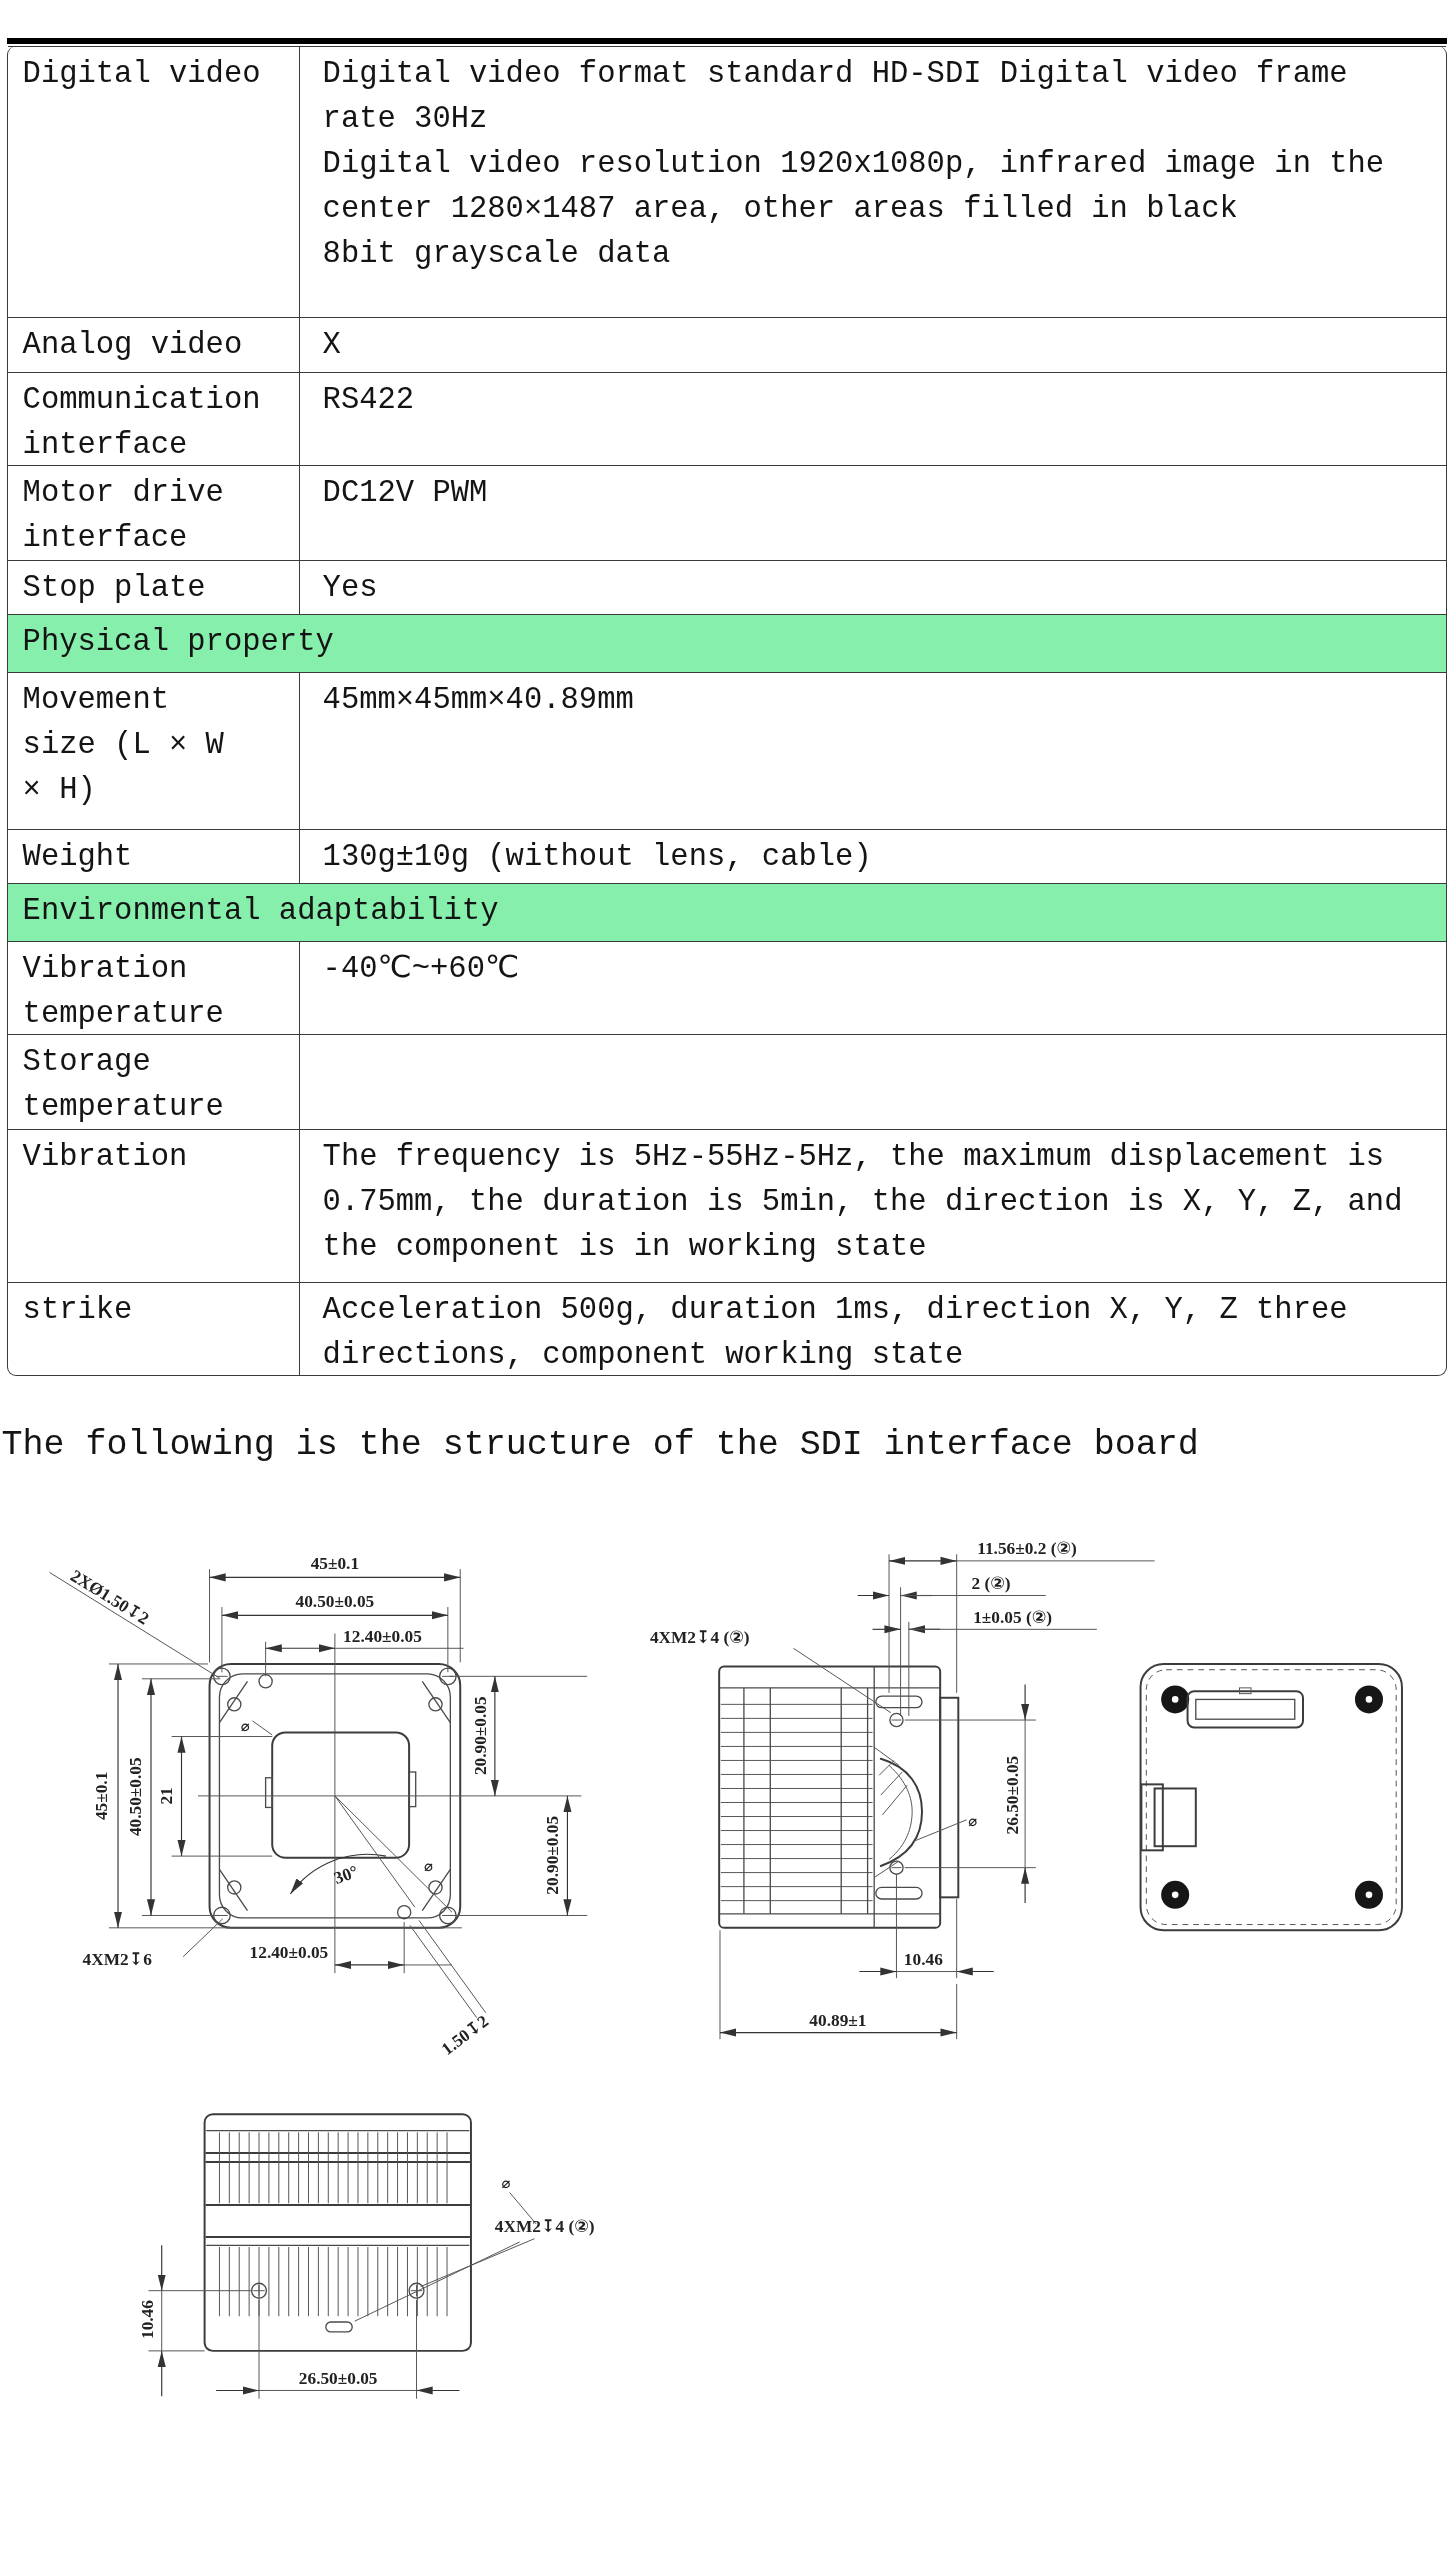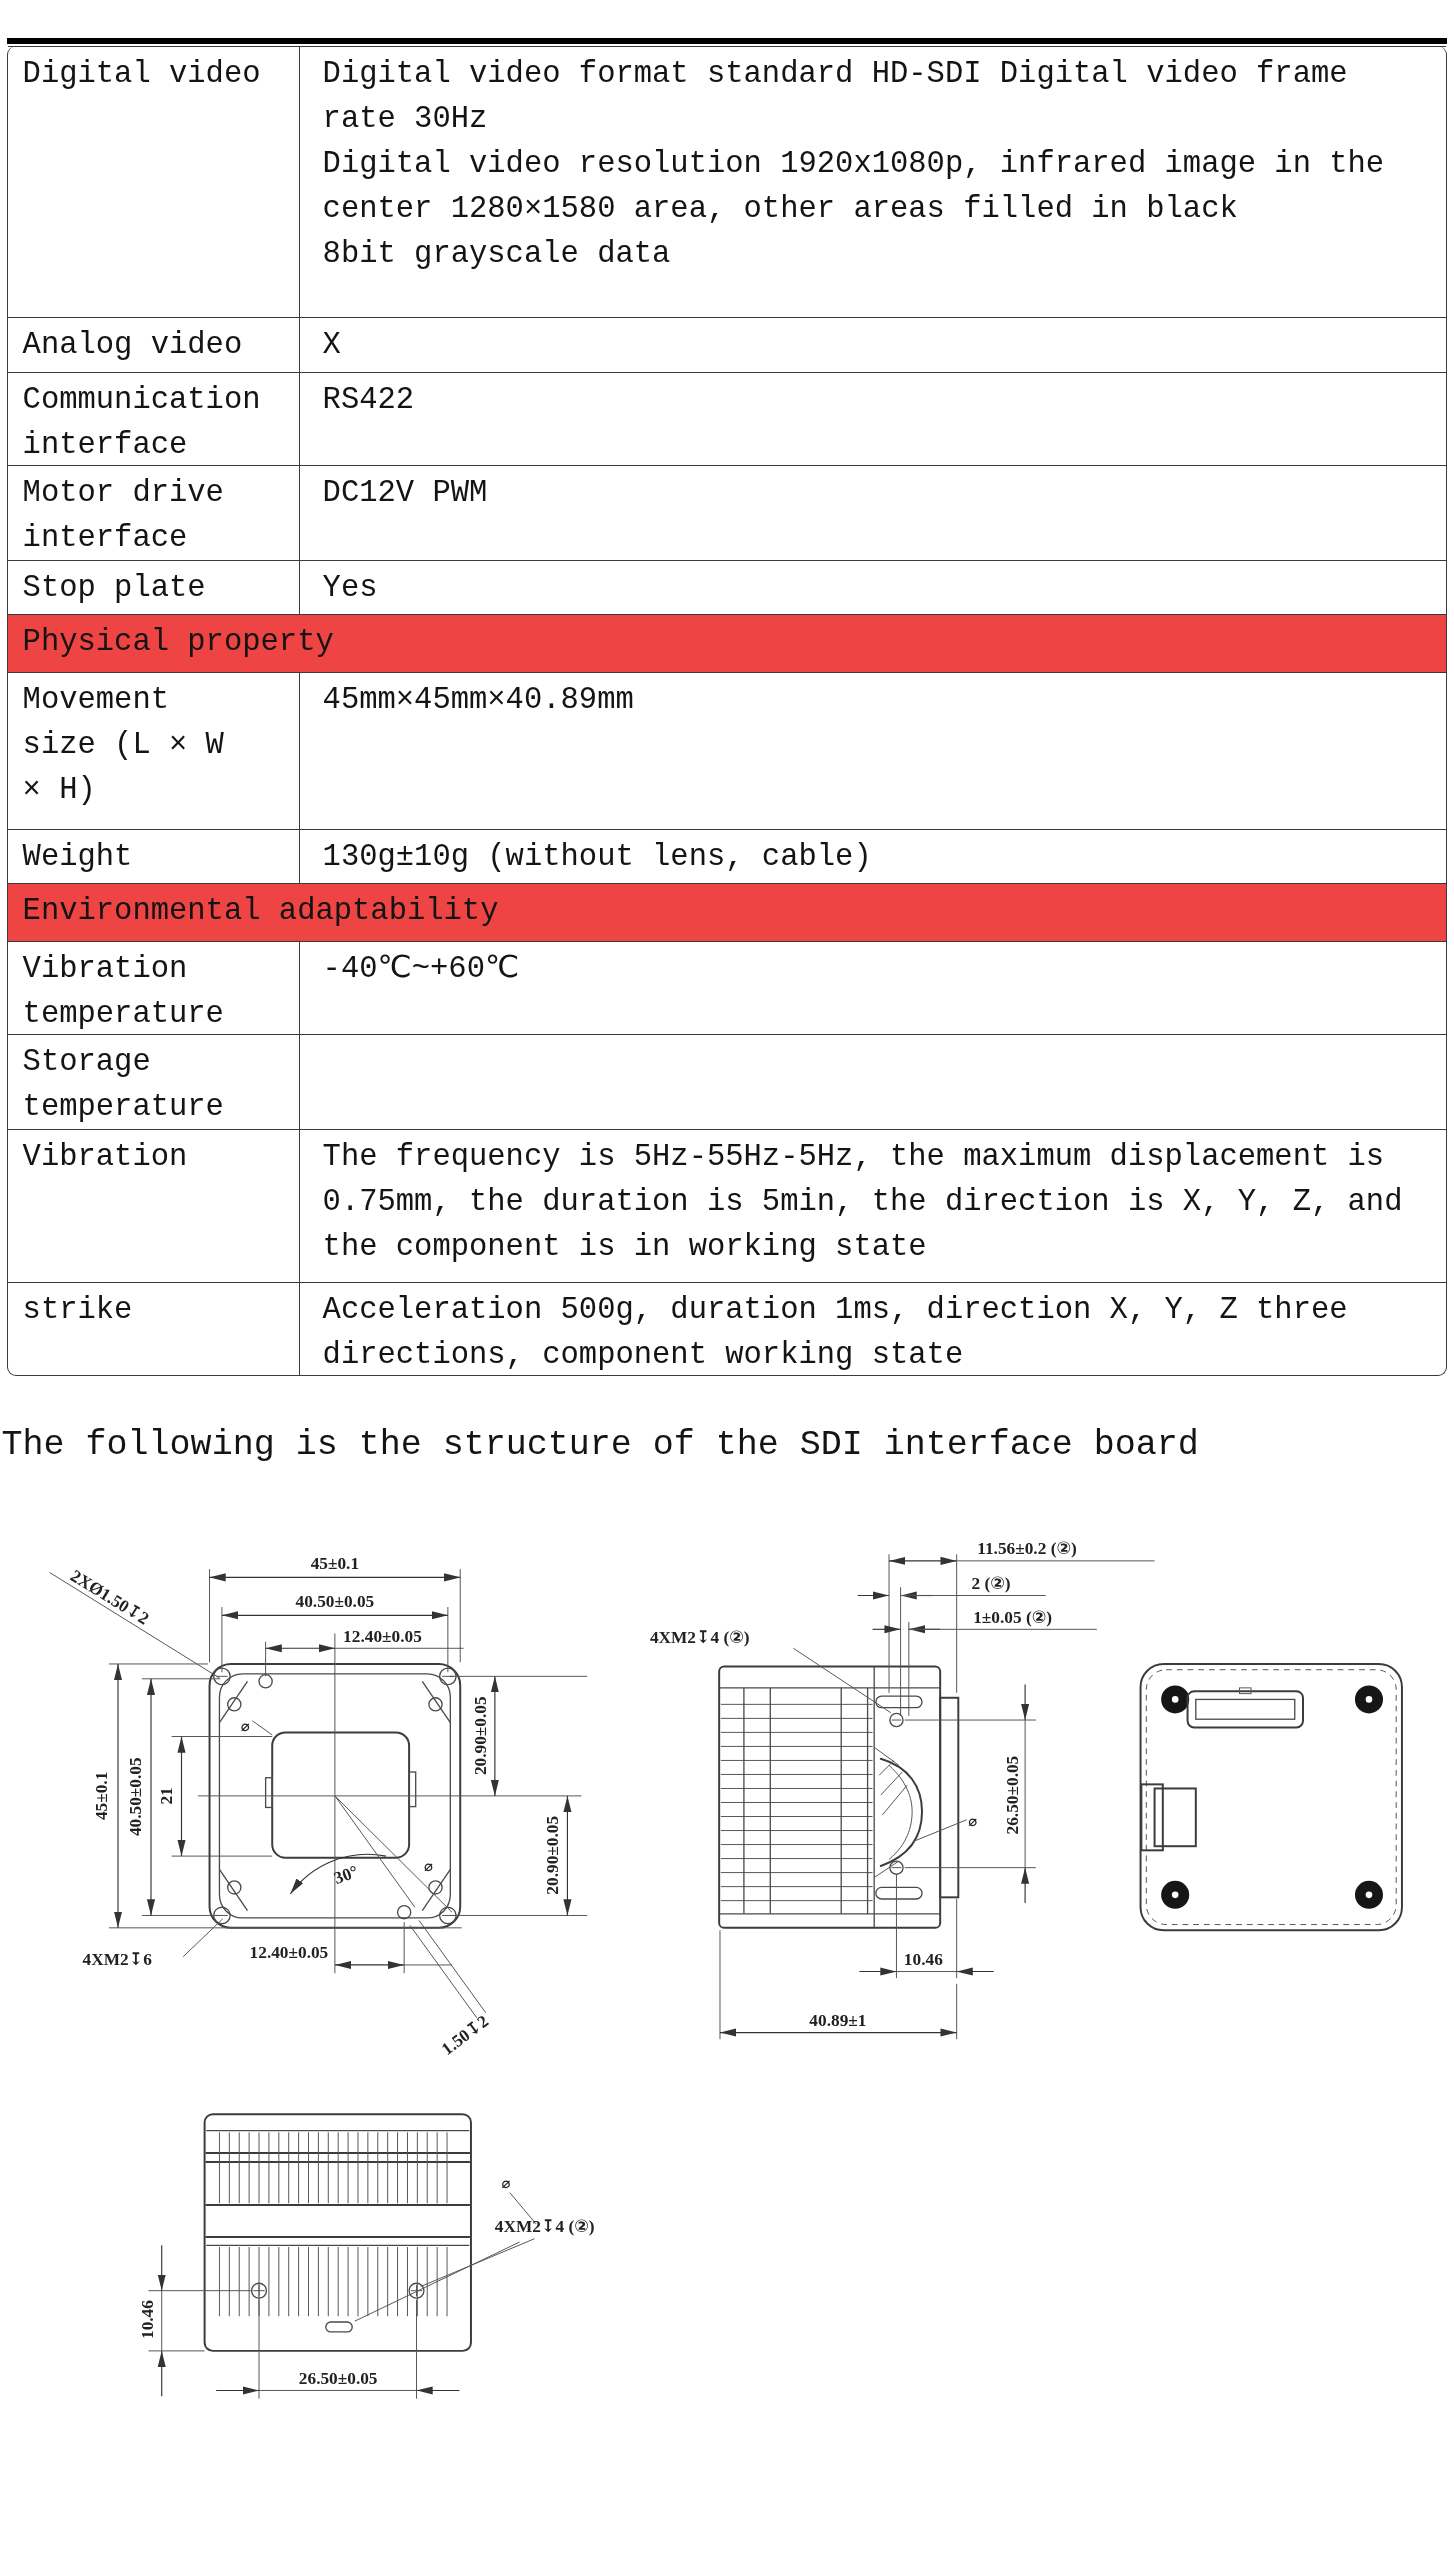--- a/index.html
+++ b/index.html
@@ -9,21 +9,21 @@
   
   .thick-bar{position:absolute;left:6.6px;top:38px;width:1440px;height:5.8px;background:#000;}
   .spec-table{position:absolute;left:6.6px;top:46px;width:1440px;
               border-left:1.6px solid #3a3a3a;border-right:1.6px solid #3a3a3a;
               border-bottom:1.6px solid #3a3a3a;box-sizing:border-box;
               font-size:30.5px;line-height:45px;border-radius:9px;}
   .row{display:flex;border-top:1.6px solid #3a3a3a;box-sizing:border-box;overflow:hidden;}
   .c1{width:292px;box-sizing:border-box;border-right:1.6px solid #3a3a3a;
       padding:5px 6.6px 0 15px;white-space:pre-line;}
   .c2{flex:1;box-sizing:border-box;padding:5px 6.6px 0 23px;white-space:pre-line;}
-  .band{background:#ef4444;padding:5px 6.6px 0 15px;border-top:1.6px solid #3a3a3a;
+  .band{background:#86efac;padding:5px 6.6px 0 15px;border-top:1.6px solid #3a3a3a;
         box-sizing:border-box;}
   .h-r1{height:271px}.h-r2{height:55px}.h-r3{height:93px}.h-r4{height:95px}
   .h-r5{height:54px}.h-b1{height:58px}.h-r6{height:157px}.h-r7{height:54px}
   .h-b2{height:58px}.h-r8{height:93px}.h-r9{height:95px}.h-r10{height:153px}
   .h-r11{height:93px}
   
   .heading{position:absolute;left:1.6px;top:1424px;font-size:35px;line-height:43px;
            white-space:nowrap;}
   
   .drawing{position:absolute;left:0;top:1518px;}
@@ -40,21 +40,21 @@
 <body>
 
 <div class="thick-bar"></div>
 
 <div class="spec-table">
   <div class="row h-r1">
     <div class="c1">Digital video</div>
     <div class="c2">Digital video format standard HD-SDI Digital video frame
 rate 30Hz
 Digital video resolution 1920x1080p, infrared image in the
-center 1280×1580 area, other areas filled in black
+center 1280×1487 area, other areas filled in black
 8bit grayscale data</div>
   </div>
   <div class="row h-r2">
     <div class="c1">Analog video</div>
     <div class="c2">X</div>
   </div>
   <div class="row h-r3">
     <div class="c1">Communication
 interface</div>
     <div class="c2">RS422</div>

